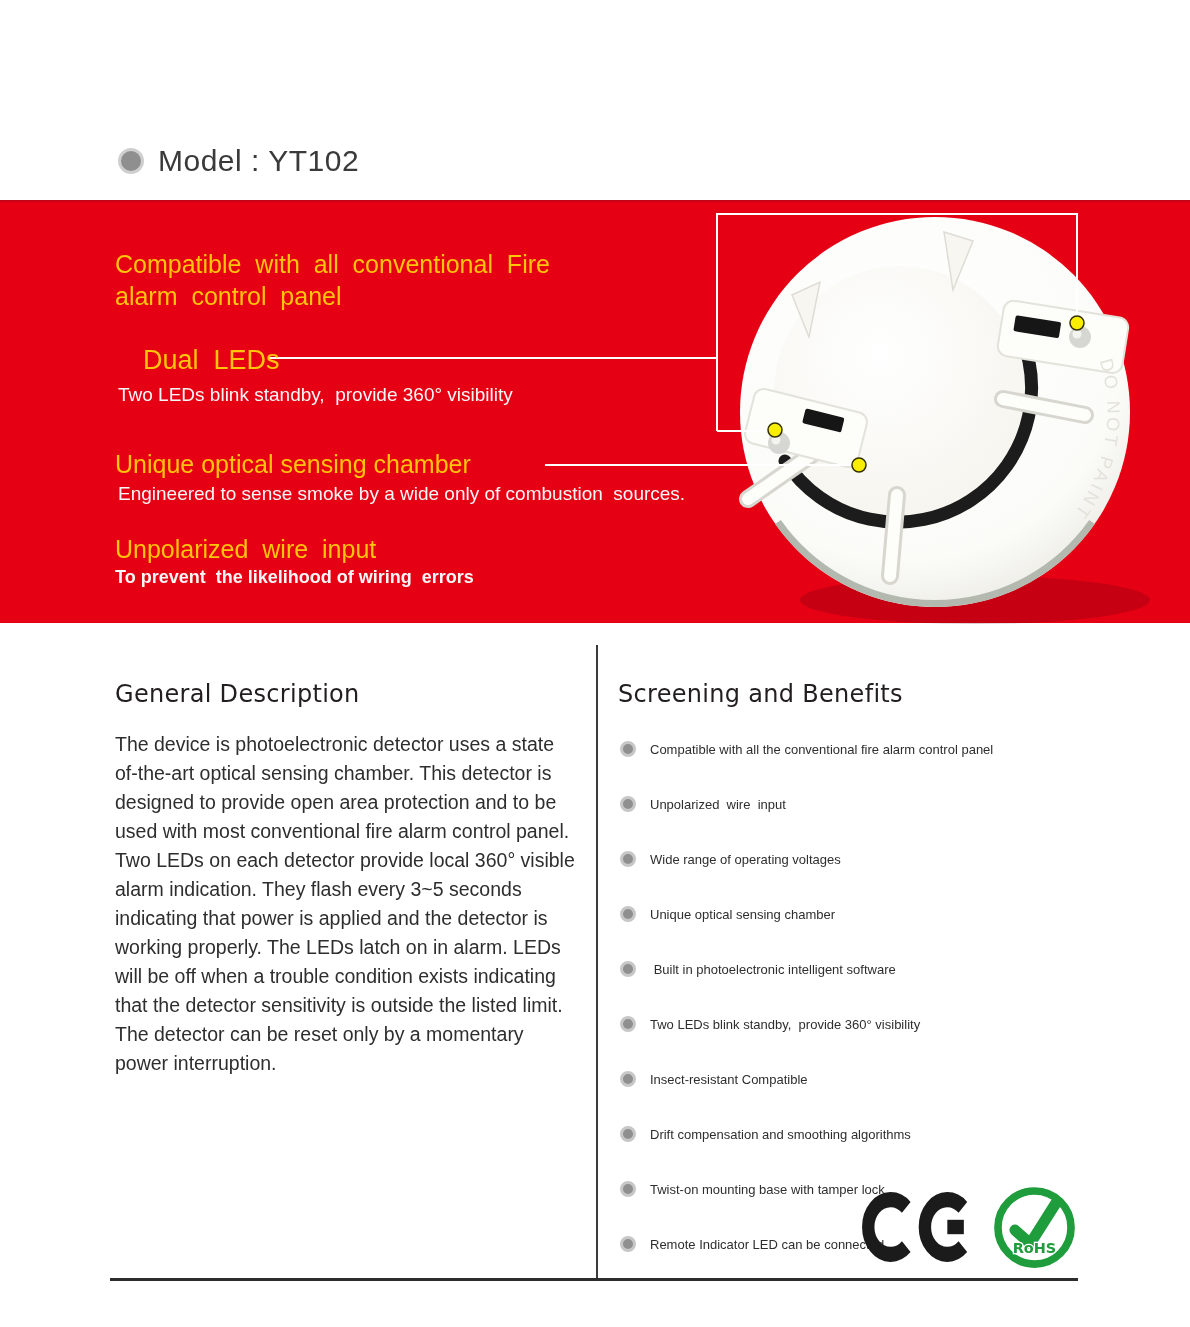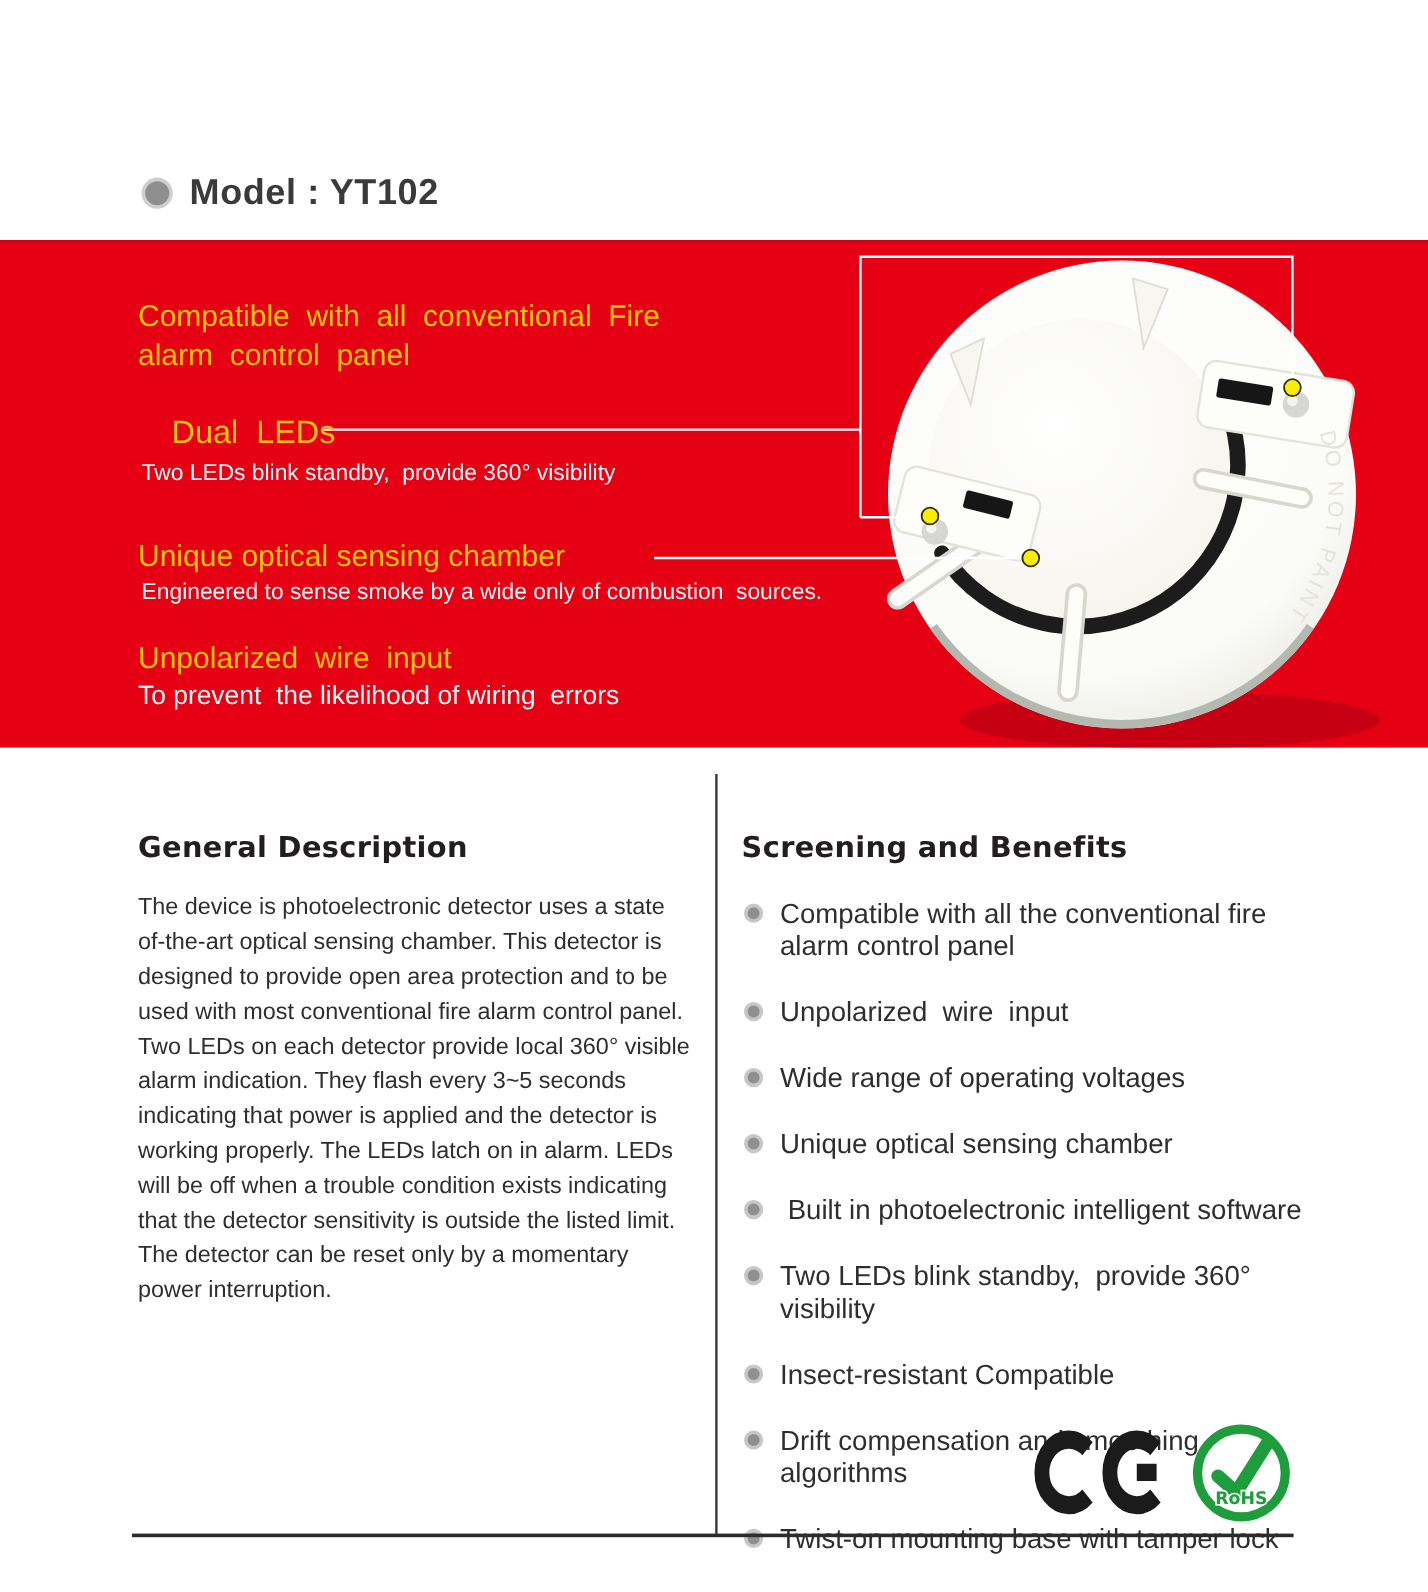--- a/index.html
+++ b/index.html
@@ -3,50 +3,50 @@
 <meta charset="utf-8">
 <style>
   html,body{margin:0;padding:0;background:#ffffff;}
   .page{position:relative;width:1190px;height:1327px;background:#ffffff;overflow:hidden;
         font-family:"Liberation Sans",sans-serif;color:#2e2e2e;}
 
   
   .title{position:absolute;left:113px;top:40px;margin:0;
          font-family:"DejaVu Sans",sans-serif;font-weight:bold;font-size:42px;
          color:#221e1f;letter-spacing:.5px;white-space:nowrap;}
-  .model-row{position:absolute;left:118px;top:144px;display:flex;align-items:center;gap:14px;font-weight:bold;}
+  .model-row{position:absolute;left:118px;top:144px;display:flex;align-items:center;gap:14px;}
   .dot-lg{width:20px;height:20px;border-radius:50%;background:#8f8f8f;border:3px solid #cfcfcf;
           box-sizing:content-box;flex:none;}
   .model-text{font-size:30px;color:#3a3a3a;letter-spacing:.5px;white-space:pre;}
 
   
   .banner{position:absolute;left:0;top:200px;width:1190px;height:423px;background:#e60014;
           border-top:2px solid #c50417;box-sizing:border-box;}
   .banner-art{position:absolute;left:0;top:0;width:1190px;height:423px;display:block;}
   .b-head{position:absolute;color:#ffc40c;font-size:25px;line-height:32px;white-space:pre;}
   .b-sub{position:absolute;color:#f7f7f7;font-size:19px;white-space:pre;}
   .c1{left:115px;top:46px;}
   .c2{left:115px;top:78px;}
   .dual-h{left:115px;top:142px;font-size:27px;margin-left:28px;}
   .dual-s{left:118px;top:182px;}
   .uniq-h{left:115px;top:246px;}
   .uniq-s{left:118px;top:281px;}
   .unp-h{left:115px;top:331px;}
-  .unp-s{left:115px;top:365px;font-size:22px;}
+  .unp-s{left:115px;top:365px;font-size:18px;font-weight:bold;}
 
   
   .columns{position:absolute;left:0;top:623px;width:1190px;height:704px;}
   .col-left{position:absolute;left:115px;top:53px;width:462px;}
   .col-right{position:absolute;left:618px;top:53px;width:478px;}
-  .sec-h{margin:16px 0 22px 0;font-family:"DejaVu Sans",sans-serif;font-weight:bold;
+  .sec-h{margin:4px 0 22px 0;font-family:"DejaVu Sans",sans-serif;font-weight:normal;
          font-size:24px;color:#221e1f;letter-spacing:.3px;}
   .col-left p{margin:0;font-size:19.5px;line-height:29px;color:#2e2e2e;}
   .feat-list{list-style:none;margin:26px 0 0 0;padding:0;}
   .feat-list li{display:flex;align-items:flex-start;margin-bottom:10px;
-                font-size:23px;line-height:27px;color:#2e2e2e;margin-top:28px;}
+                font-size:13px;line-height:27px;color:#2e2e2e;margin-top:28px;}
   .dot-sm{width:10px;height:10px;border-radius:50%;background:#8f8f8f;border:3px solid #c7c7c7;
           box-sizing:content-box;margin:5px 14px 0 2px;flex:none;}
   .ft{white-space:pre-wrap;}
 
   .divider{position:absolute;left:596px;top:22px;width:2px;height:634px;background:#3a3a3a;}
   .bottom-rule{position:absolute;left:110px;top:655px;width:968px;height:3px;background:#2c2c2c;}
 
   .ce-mark{position:absolute;left:860px;top:568px;width:118px;height:72px;}
   .rohs-mark{position:absolute;left:992px;top:562px;width:85px;height:85px;}
   .rohs-text{font-family:"DejaVu Sans",sans-serif;font-weight:bold;}

